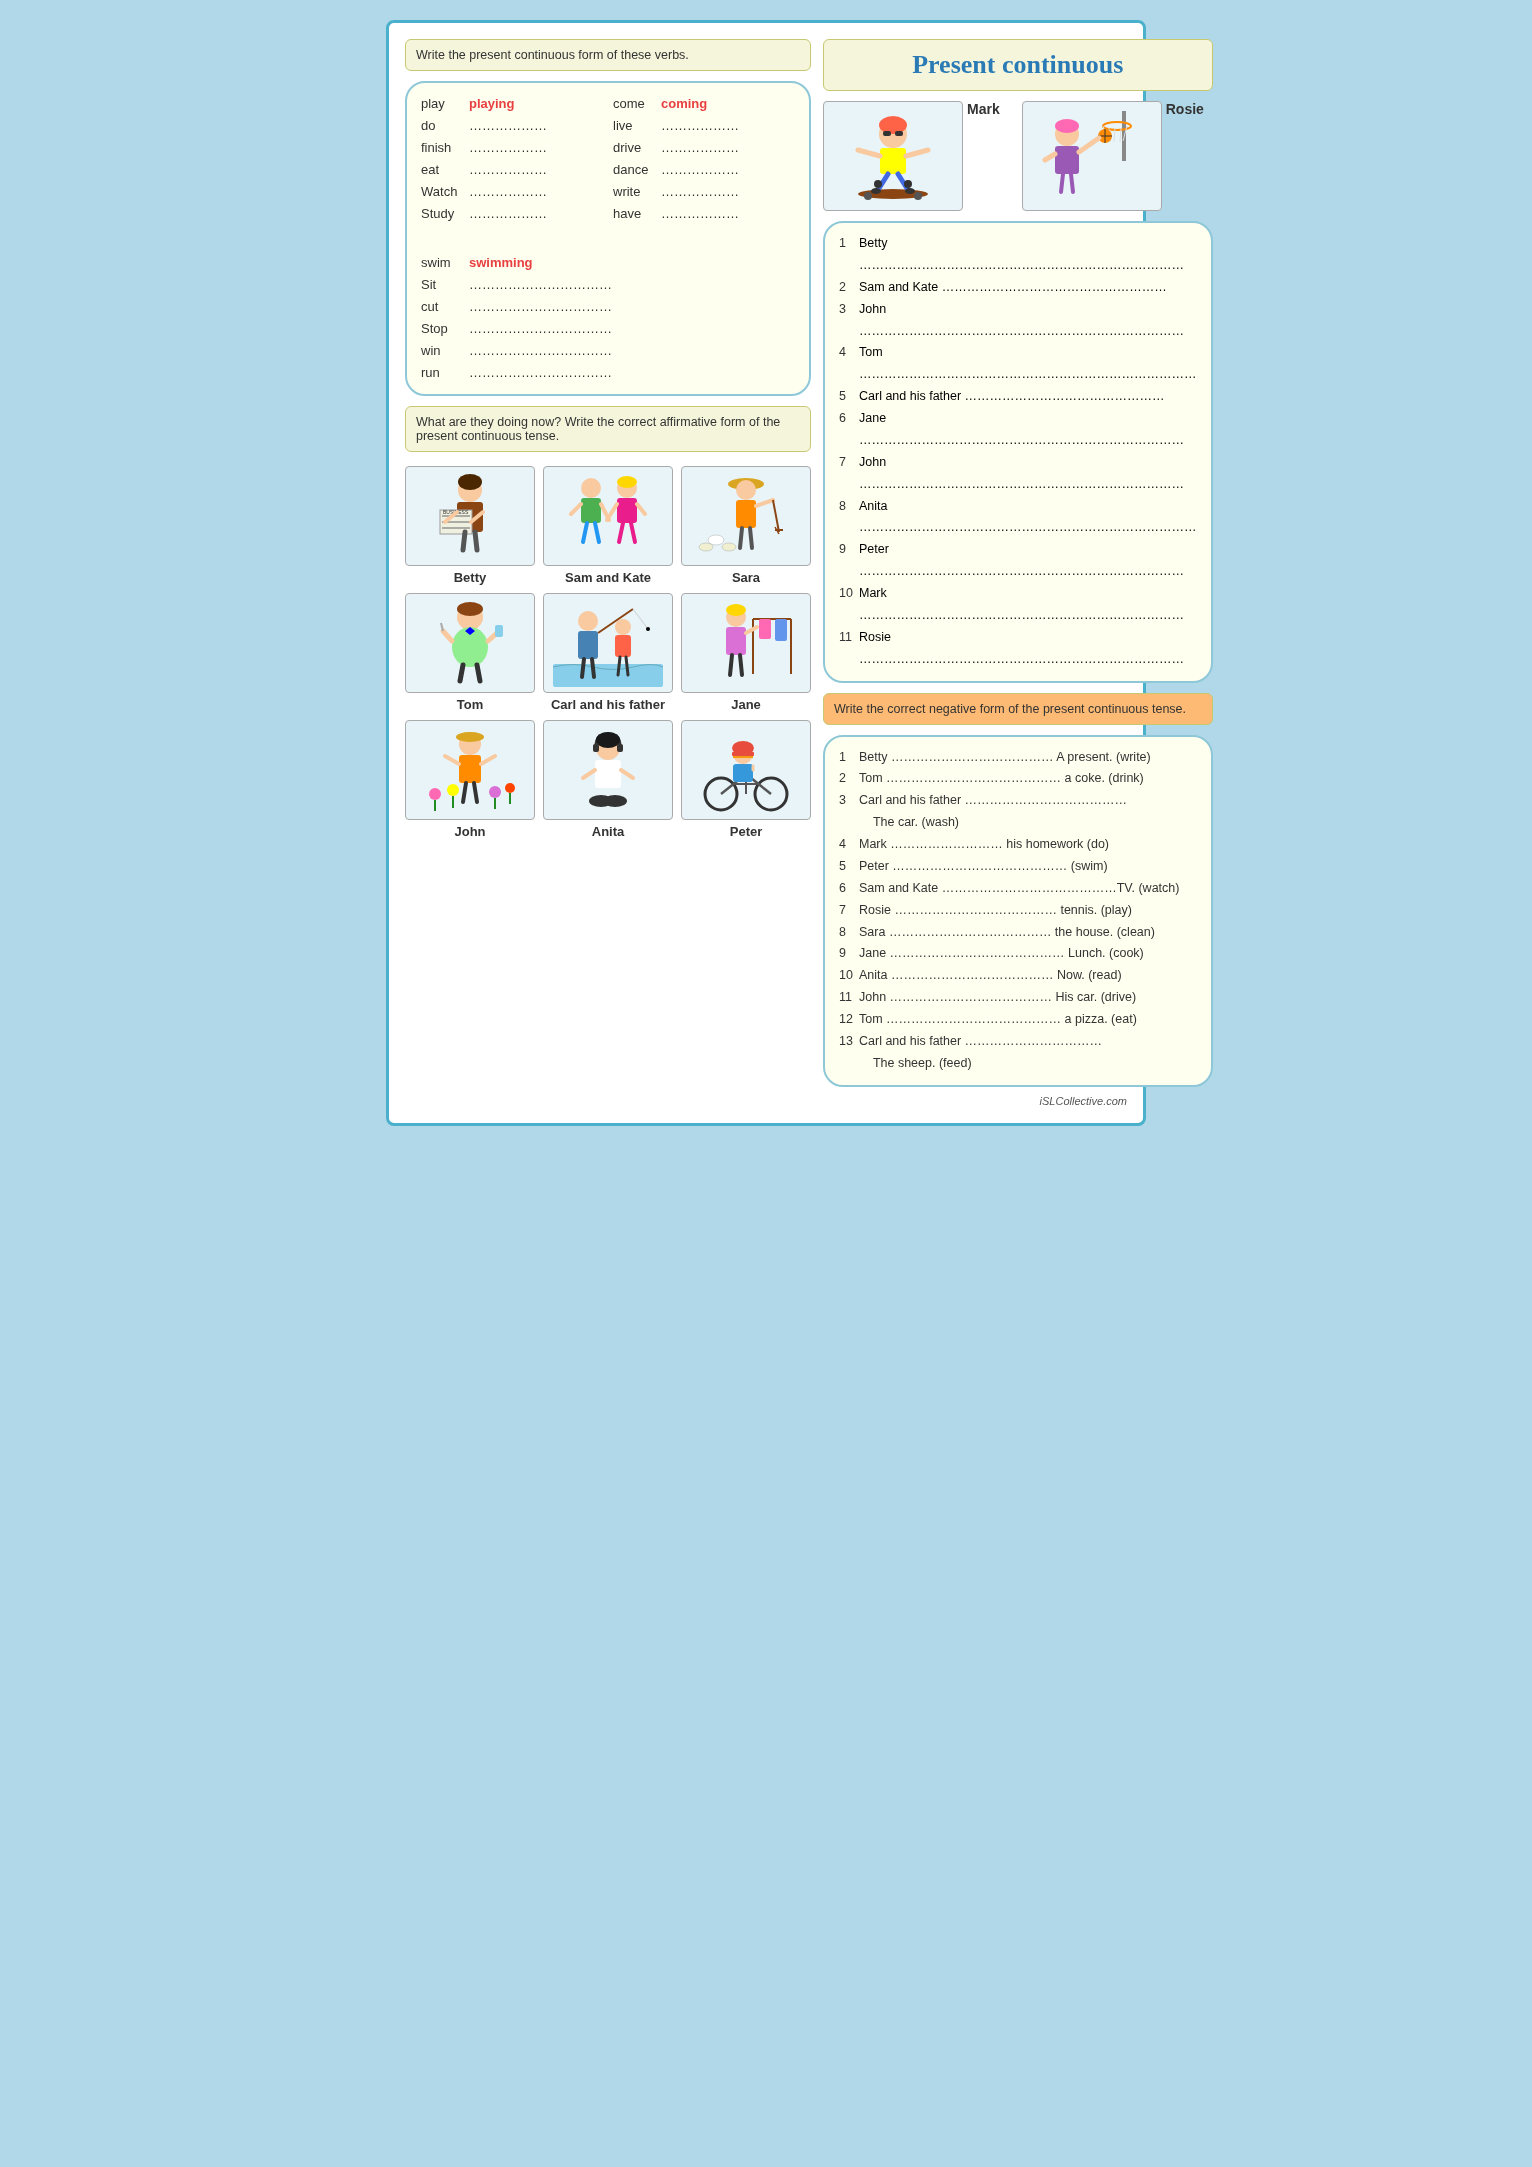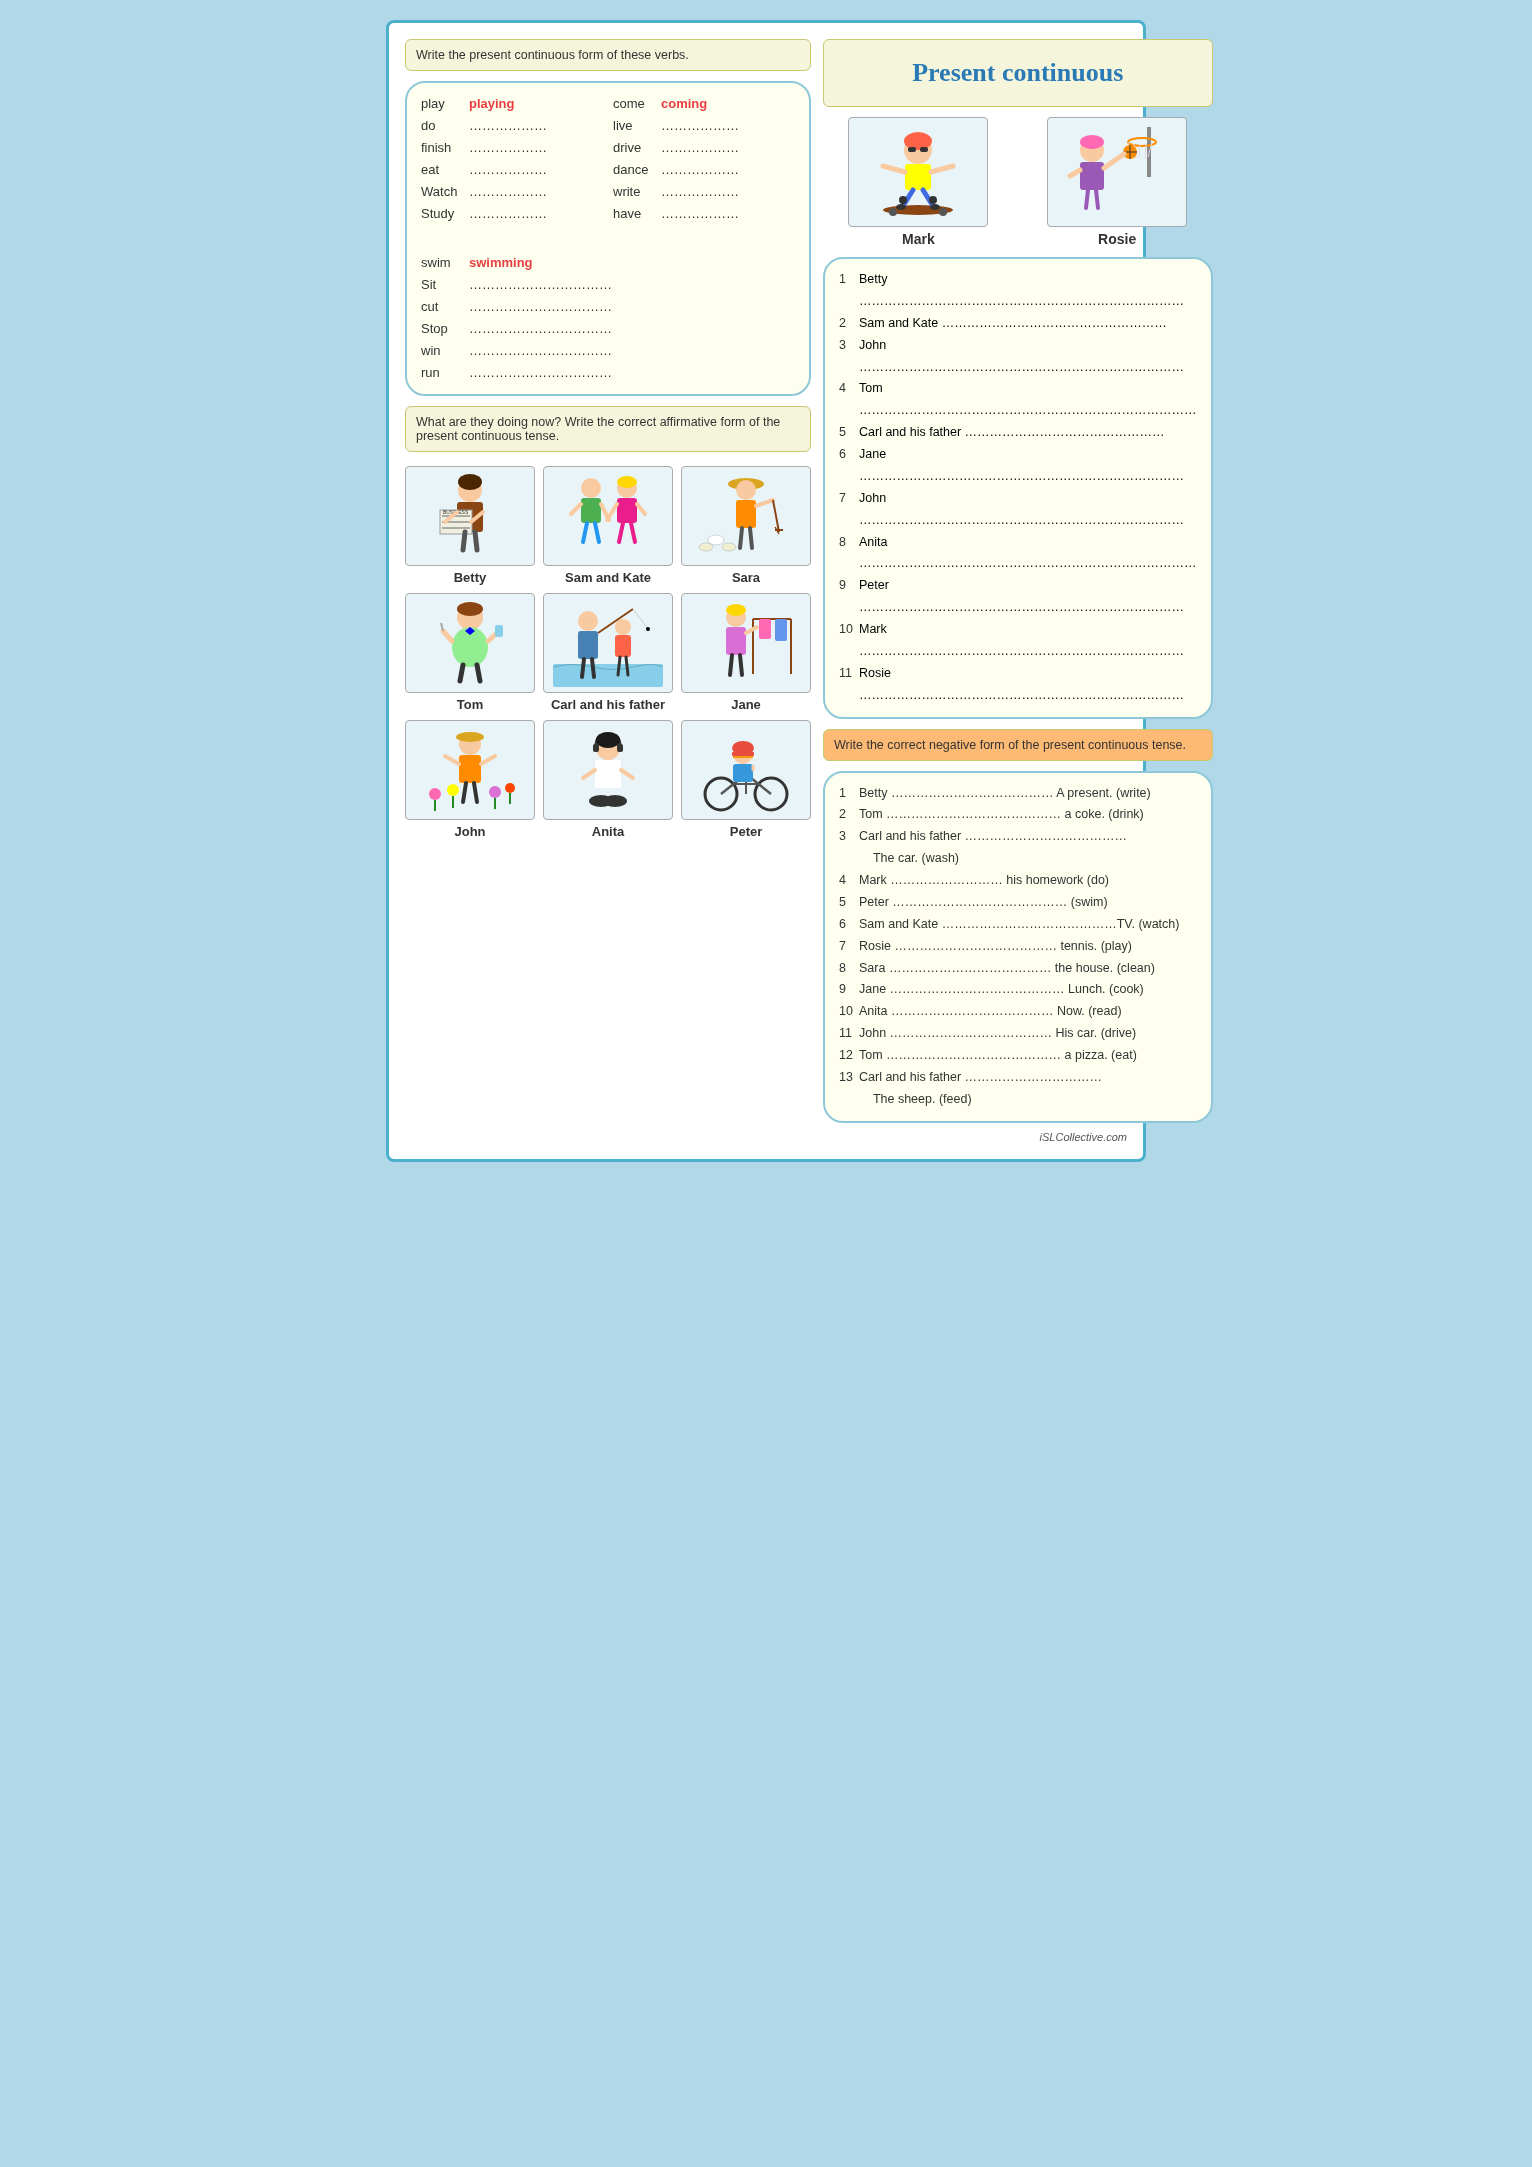--- a/index.html
+++ b/index.html
@@ -108,36 +108,36 @@
       font-weight: bold;
       font-size: 13px;
       color: #333;
     }
 
     
     .title-box {
       background: #f5f5dc;
       border: 1.5px solid #c8c870;
       border-radius: 6px;
-      padding: 18px;
+      padding: 10px;
       text-align: center;
       font-size: 26px;
       font-weight: bold;
       color: #2a7ab5;
       font-family: Georgia, serif;
     }
     .characters-row {
       display: grid;
       grid-template-columns: 1fr 1fr;
       gap: 8px;
     }
     .char-item {
       display: flex;
-      flex-direction: column;
-      align-items: center;
+      flex-direction: row;
+      align-items: flex-start;
       gap: 4px;
     }
     .char-pic {
       width: 140px;
       height: 110px;
       background: #e8f4f8;
       border: 1px solid #aaa;
       border-radius: 4px;
       display: flex;
       align-items: center;

